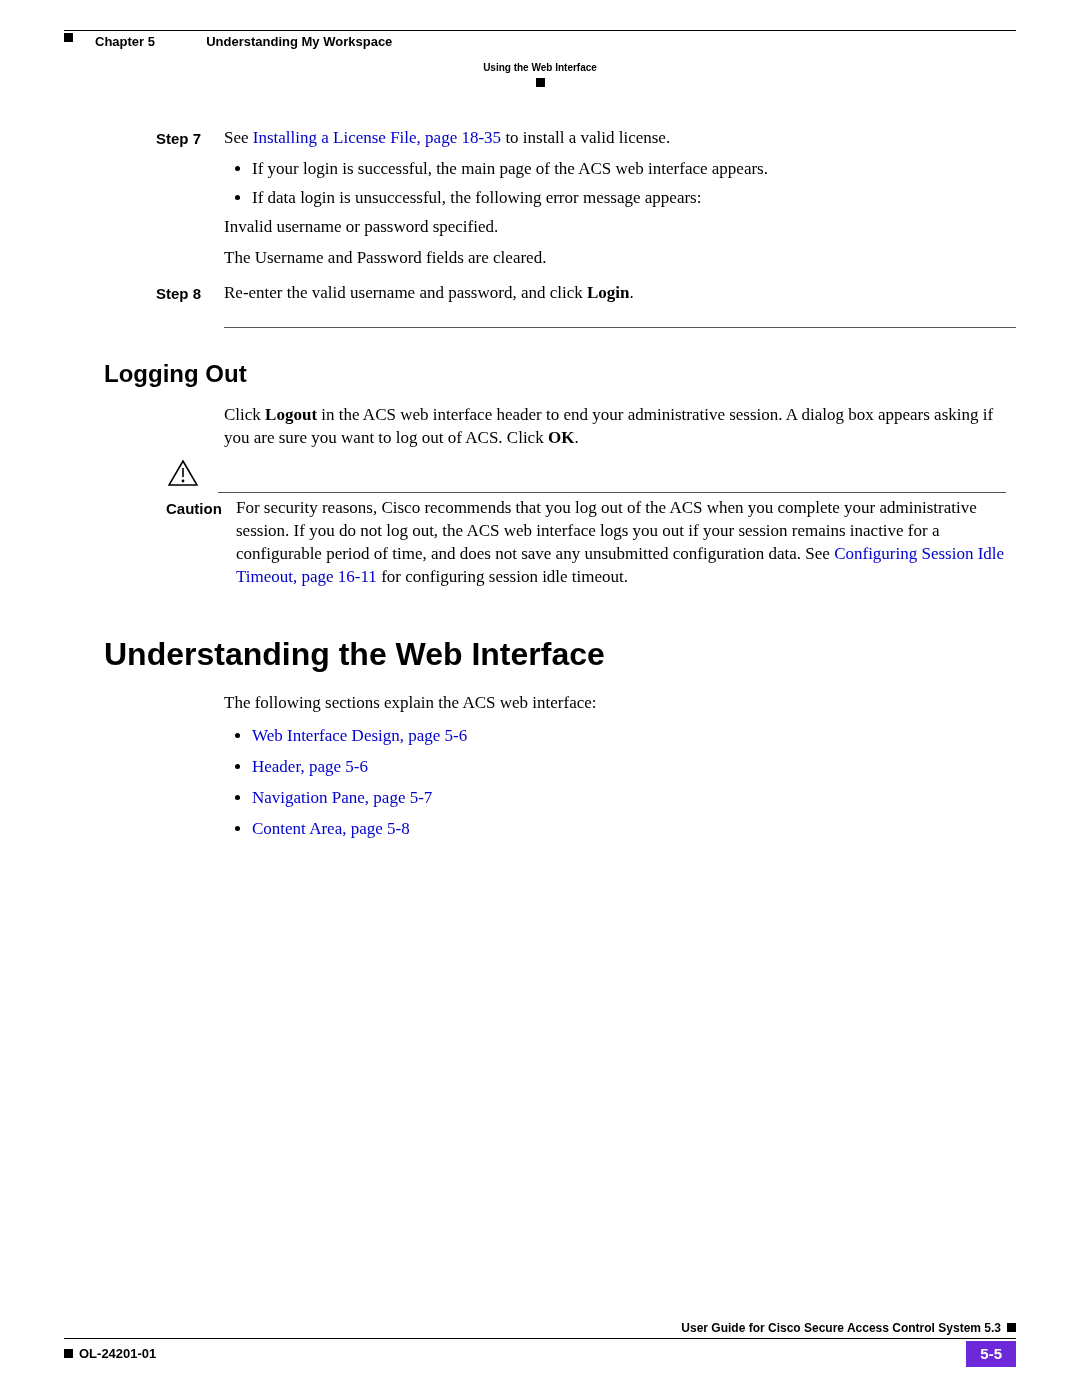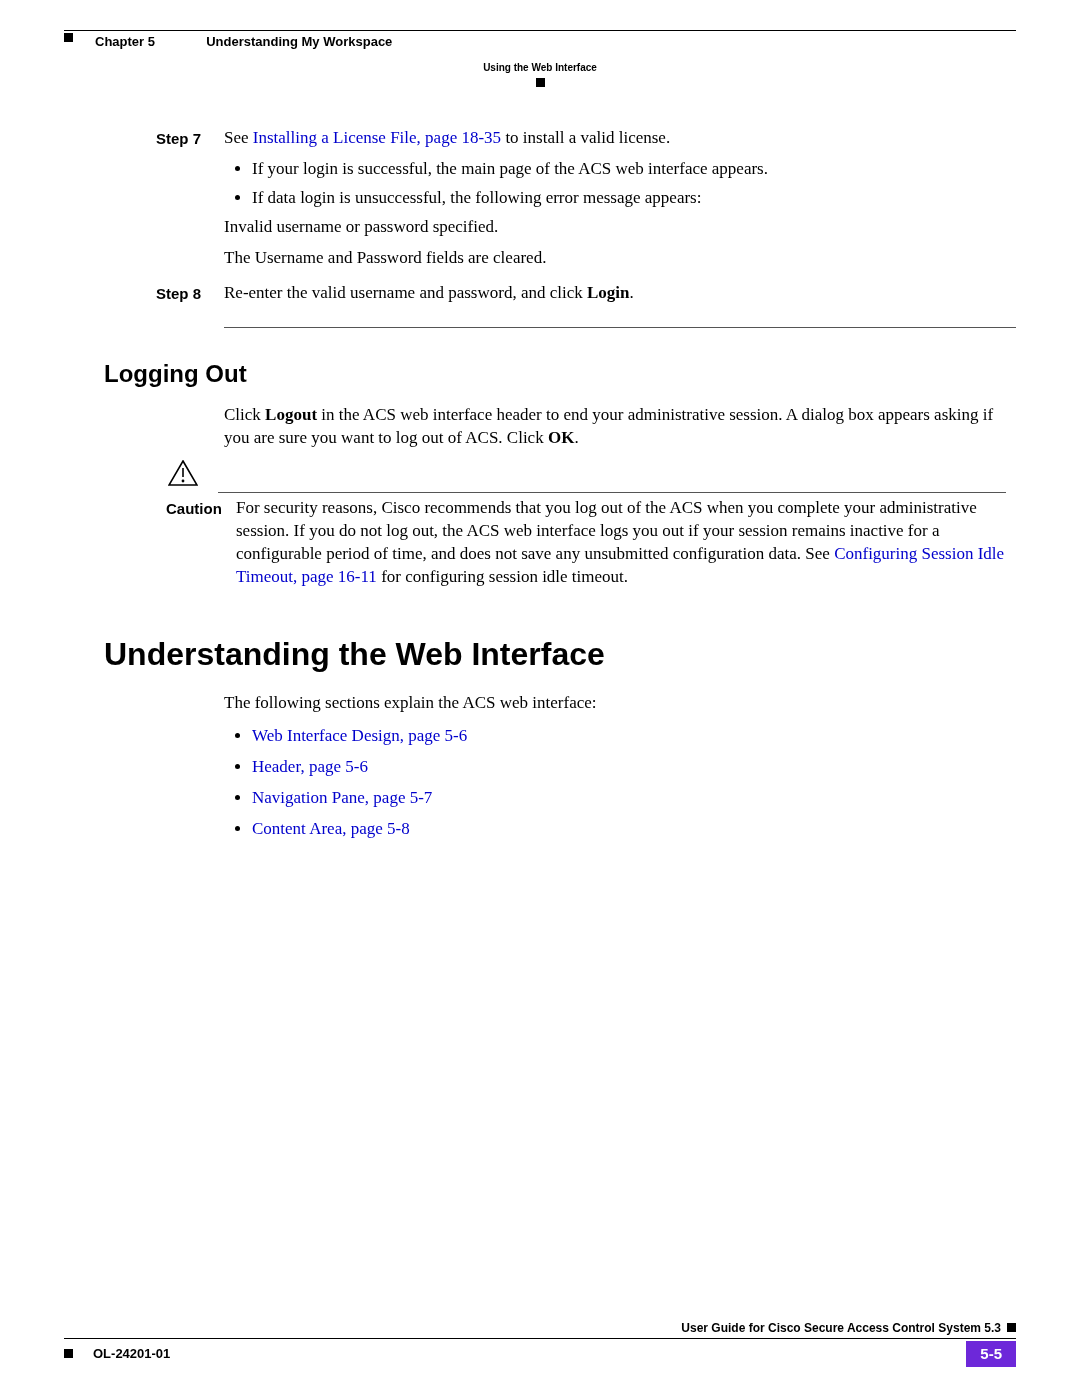--- a/index.html
+++ b/index.html
@@ -186,21 +186,21 @@
     align-items: center;
     border-top: 1.5px solid #000;
     padding-top: 2px;
   }
   .footer-left {
     font-family: Arial, Helvetica, sans-serif;
     font-weight: bold;
     font-size: 13px;
     display: flex;
     align-items: center;
-    gap: 20px;
+    gap: 6px;
   }
   .page-box {
     background: #6d28d9;
     color: #fff;
     font-family: Arial, Helvetica, sans-serif;
     font-weight: bold;
     font-size: 15px;
     padding: 3px 14px;
   }
 </style>

